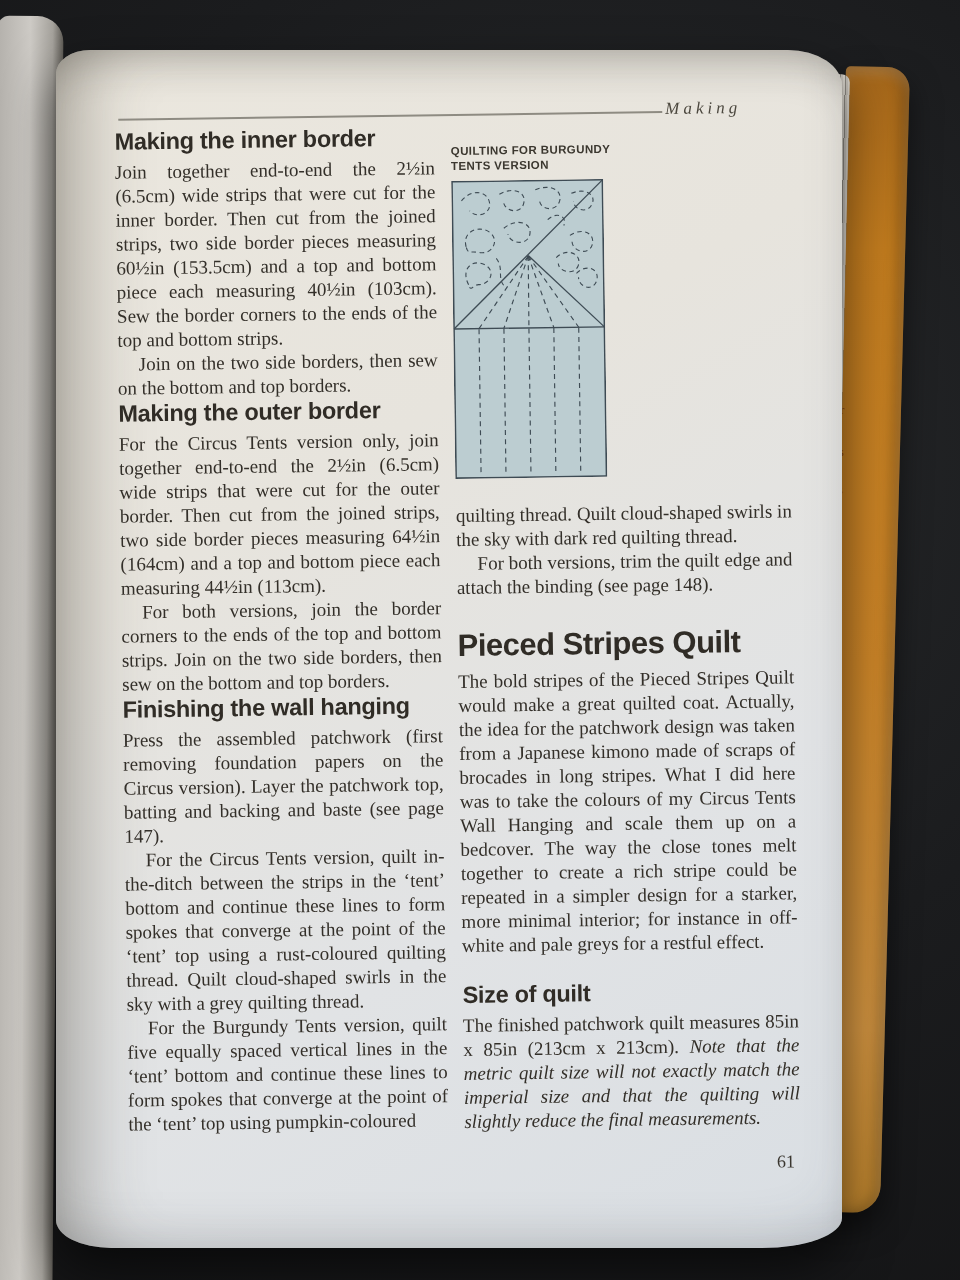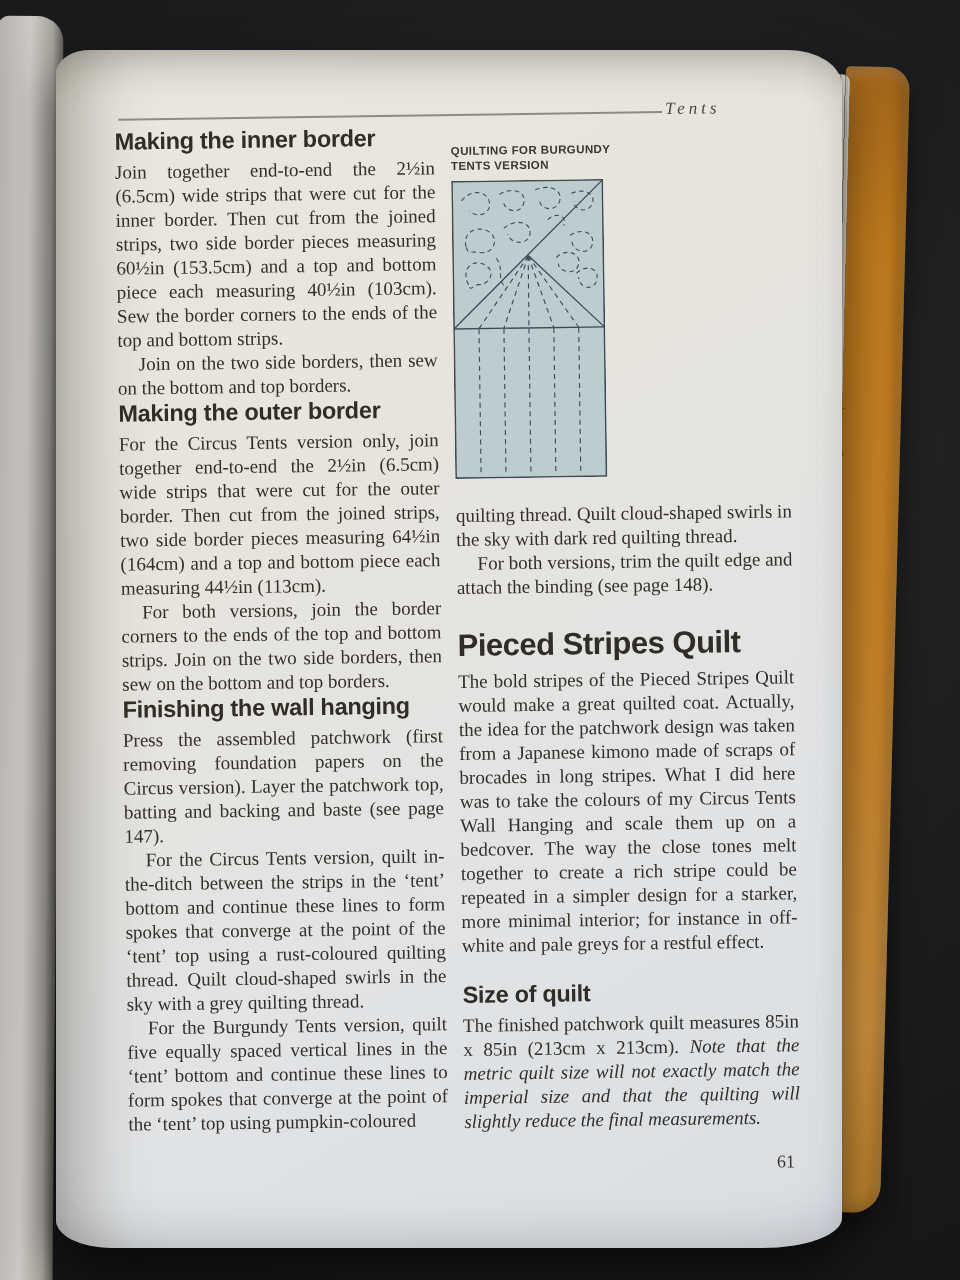--- a/index.html
+++ b/index.html
@@ -84,21 +84,21 @@
   <span class="edge-letter" style="top:416px">s</span>
   <span class="edge-letter" style="top:476px">e</span>
   <span class="edge-letter" style="top:660px">y</span>
 </div>
 <div class="edge-lines"></div>
 
 <div class="page">
   <div class="content">
 
     <div class="rule"></div>
-    <div class="chapter">Tents</div>
+    <div class="chapter">Making</div>
 
     <div class="col-left">
       <section>
         <h2 class="sec">Making the inner border</h2>
         <p class="body">Join together end-to-end the 2½in (6.5cm) wide strips that were cut for the inner border. Then cut from the joined strips, two side border pieces measuring 60½in (153.5cm) and a top and bottom piece each measuring 40½in (103cm). Sew the border corners to the ends of the top and bottom strips.</p>
         <p class="body indent">Join on the two side borders, then sew on the bottom and top borders.</p>
       </section>
       <section>
         <h2 class="sec mt">Making the outer border</h2>
         <p class="body">For the Circus Tents version only, join together end-to-end the 2½in (6.5cm) wide strips that were cut for the outer border. Then cut from the joined strips, two side border pieces measuring 64½in (164cm) and a top and bottom piece each measuring 44½in (113cm).</p>

